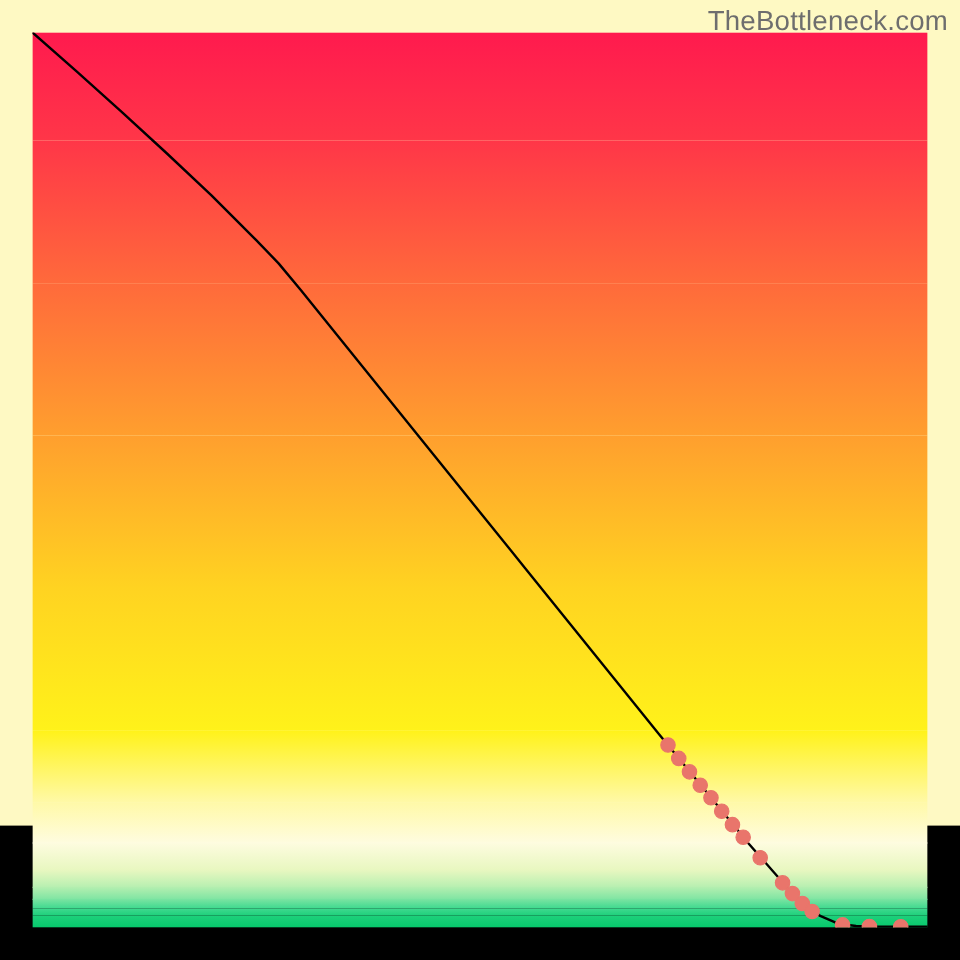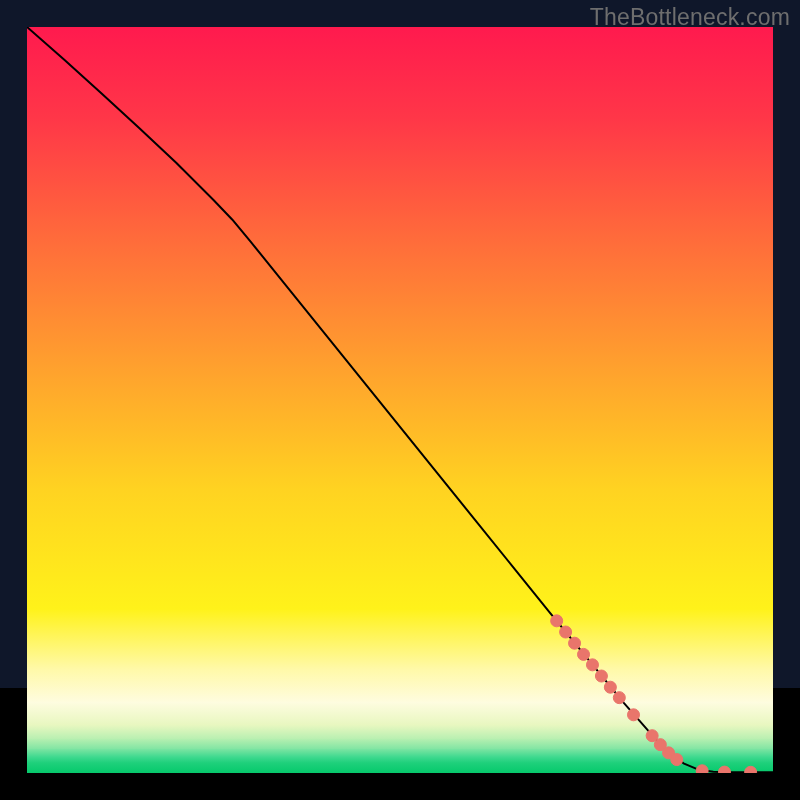--- a/index.html
+++ b/index.html
@@ -8,21 +8,21 @@
     width: 800px;
     height: 800px;
     overflow: hidden;
     background: #000;
     font-family: Arial, Helvetica, sans-serif;
   }
   .stage {
     position: relative;
     width: 800px;
     height: 688px;
-    background: #0f172a;
+    background: #fef9c3;
   }
   .plot {
     position: absolute;
     left: 27px;
     top: 27px;
     width: 746px;
     height: 746px;
     overflow: hidden;
   }
   .gradient {

